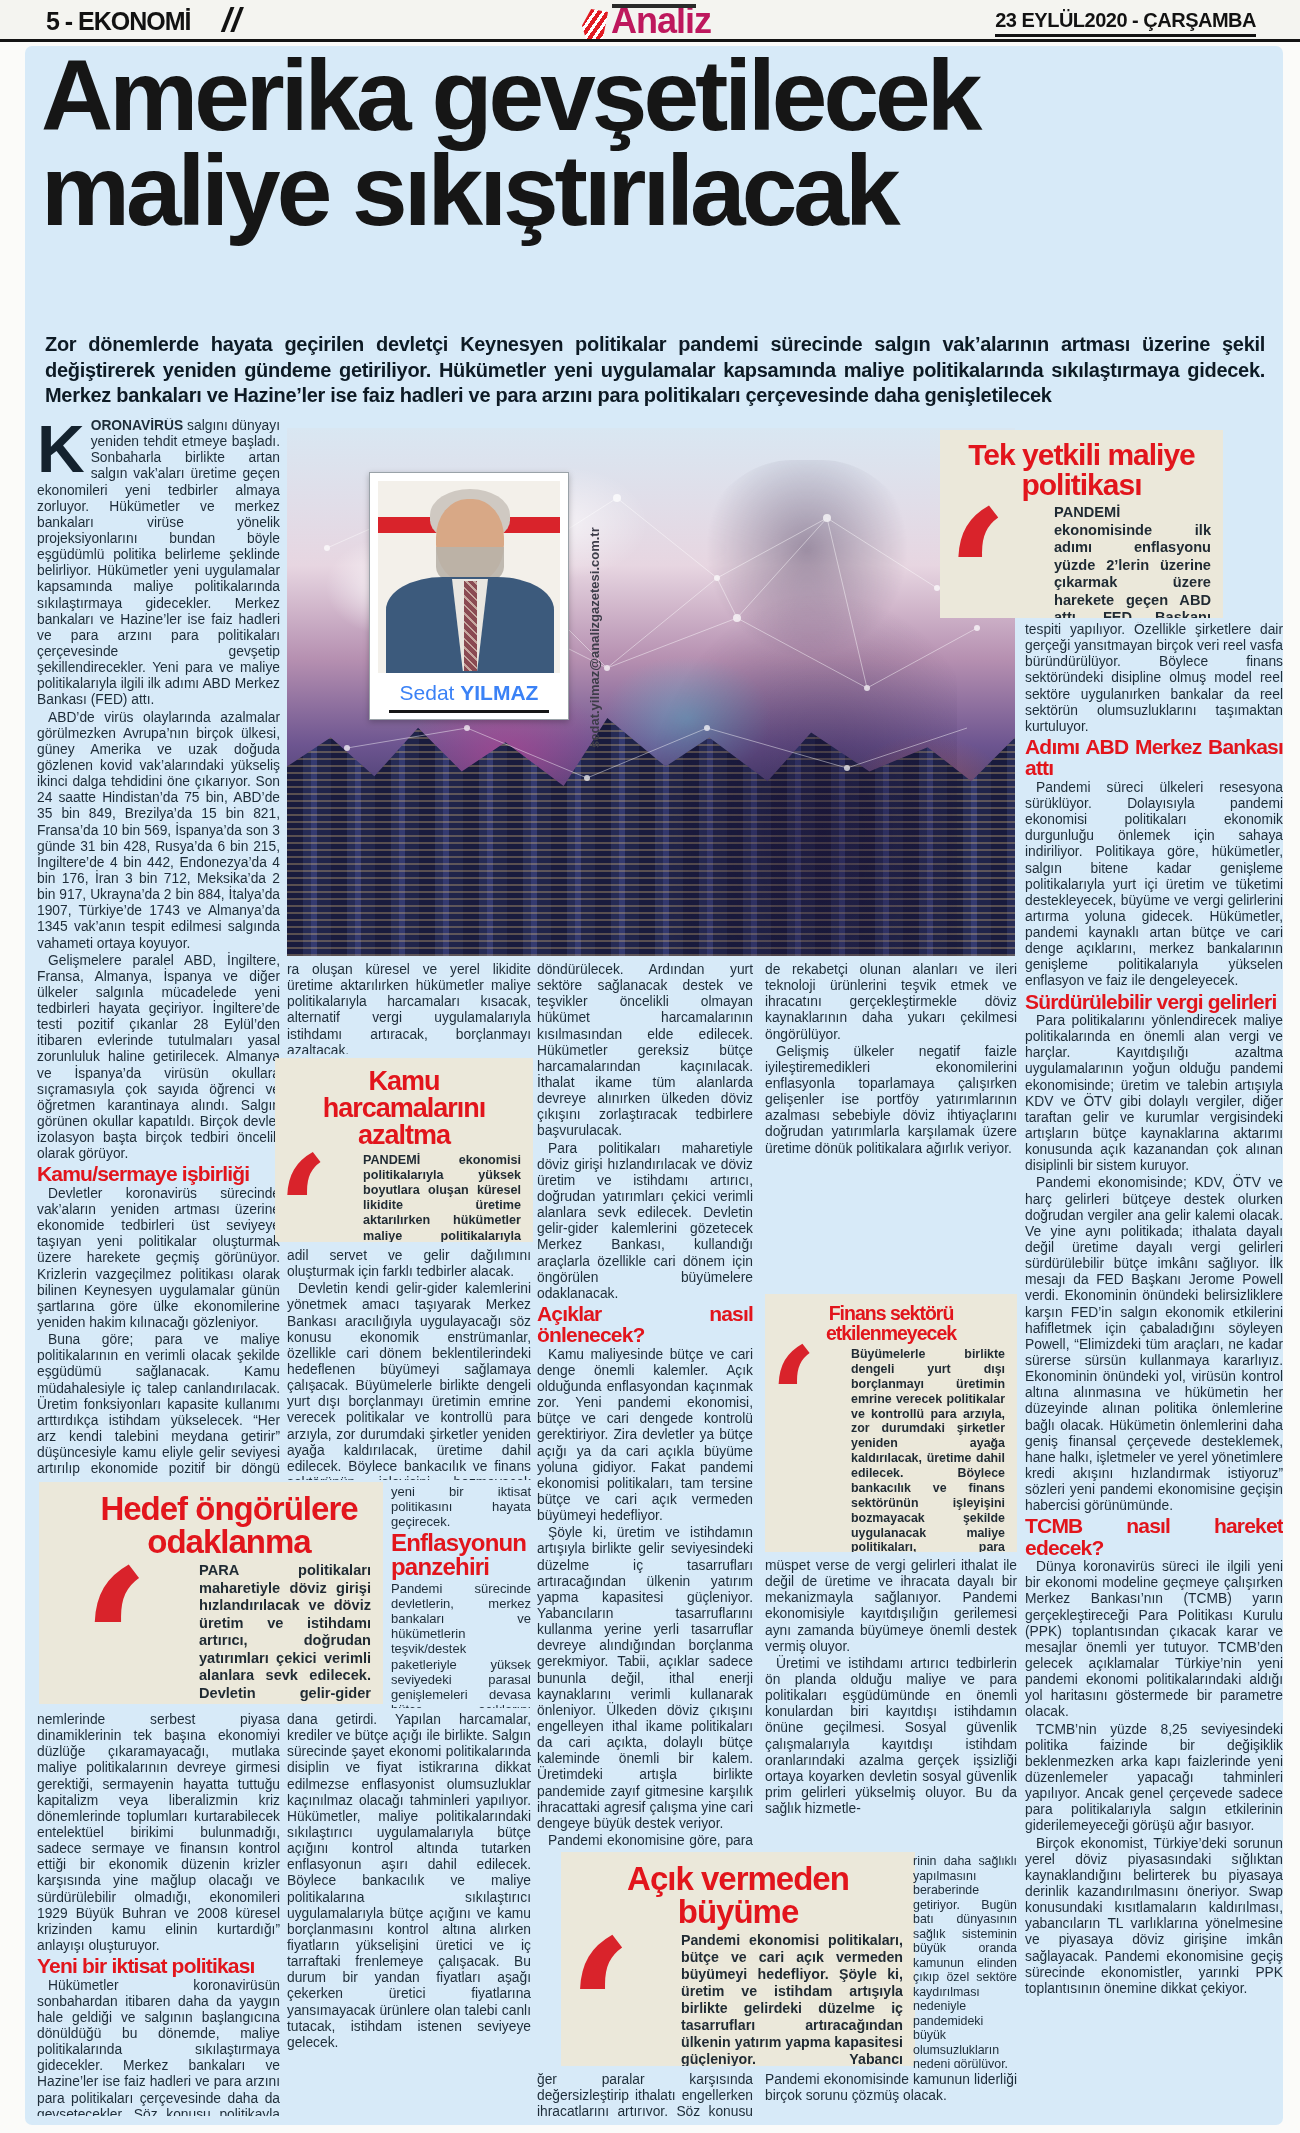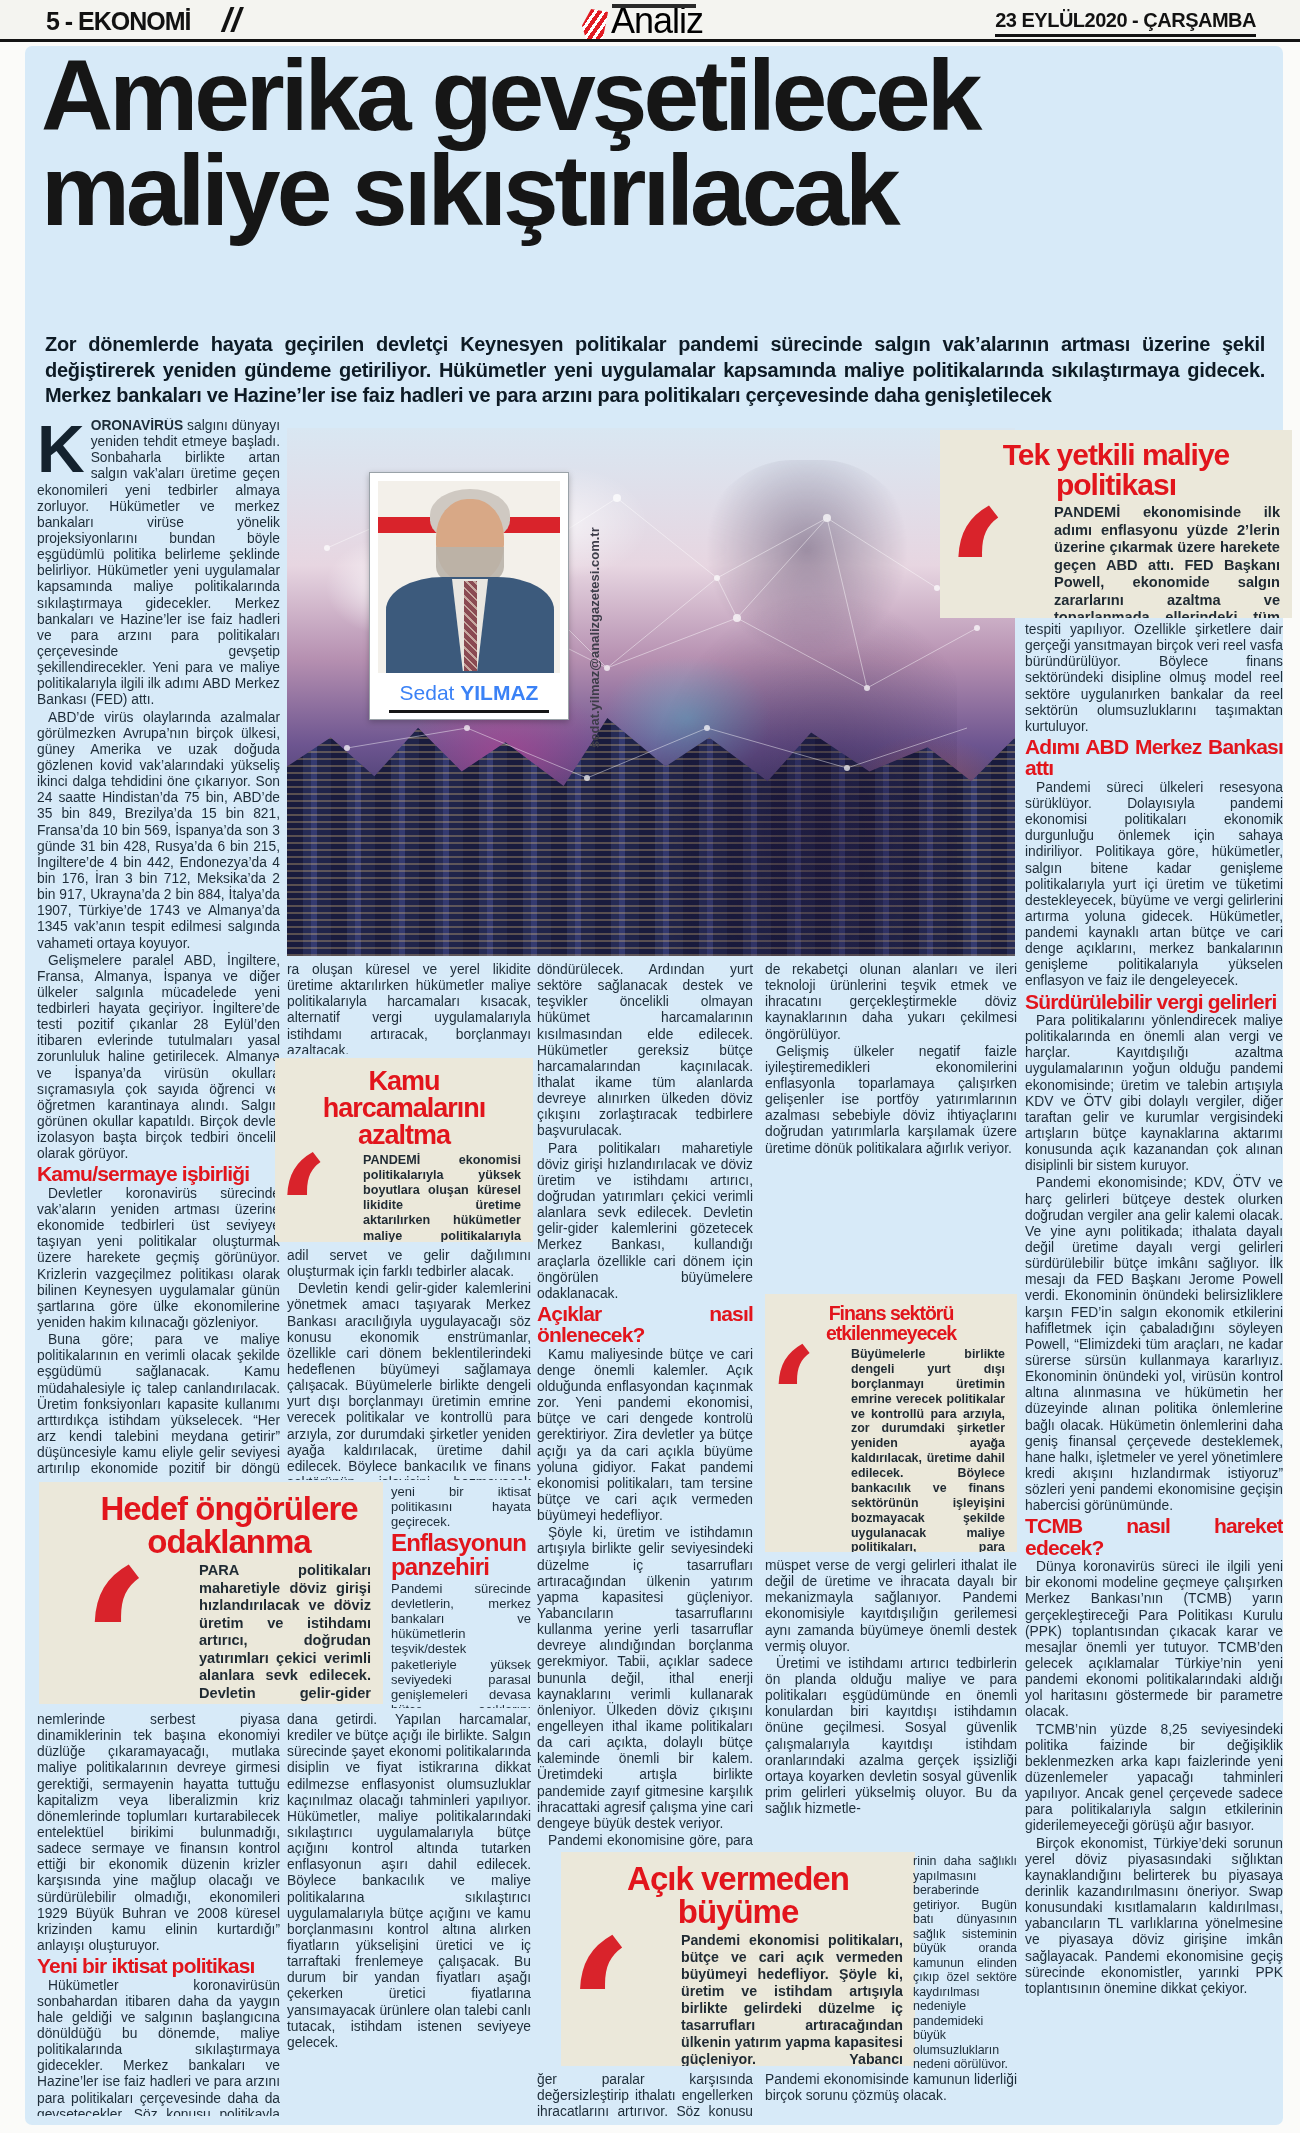--- a/index.html
+++ b/index.html
@@ -10,21 +10,21 @@
   
   .topbar { position:absolute; left:0; top:0; width:1300px; height:42px; background:#f4f4f0;
             border-bottom:3px solid #141414; }
   .sec { position:absolute; left:46px; top:7px; font-size:25px; font-weight:800; letter-spacing:-1px; color:#121212; }
   .slashes { position:absolute; left:222px; top:0px; font-size:34px; font-weight:900; font-style:italic; color:#111; }
   .logo { position:absolute; left:582px; top:3px; display:flex; align-items:flex-end; }
   .logo-icon { width:26px; height:30px; margin-right:3px;
       background:repeating-linear-gradient(125deg,#e11b22 0 4px,#ffffff 4px 7px);
       clip-path:polygon(15% 100%, 0 55%, 35% 0, 100% 10%, 80% 100%); }
   .logo-tiny { position:absolute; left:30px; top:1px; width:84px; height:4px; background:#2a2a2a; }
-  .logo-text { font-size:36px; font-weight:400; color:#000000; letter-spacing:-1px; line-height:1; }
+  .logo-text { font-size:36px; font-weight:700; color:#be185d; letter-spacing:-1px; line-height:1; }
   .dateline { position:absolute; right:44px; top:9px; font-size:20px; font-weight:800; color:#121212;
               border-bottom:3px solid #121212; padding-bottom:2px; letter-spacing:-0.5px; }
 
   
   .content { position:absolute; left:25px; top:46px; width:1258px; height:2079px;
              background:#d7eaf8; border-radius:7px; }
 
   .headline { position:absolute; left:16px; top:2px; width:1230px; color:#161616;
               font-weight:900; font-size:100px; line-height:0.95; letter-spacing:-4px; }
   .deck { position:absolute; left:20px; top:286px; width:1220px; font-size:20px; font-weight:800;
@@ -169,21 +169,21 @@
           <div class="p-suit"></div>
           <div class="p-shirt"></div>
           <div class="p-tie"></div>
         </div>
         <div class="plate-cap"><span>Sedat</span> <b>YILMAZ</b></div>
         <div class="plate-rule"></div>
       </div>
       <div class="vmail">sedat.yilmaz@analizgazetesi.com.tr</div>
     </div>
 
-    <div class="qbox" style="left:915px; top:384px; width:352px; height:188px;">
+    <div class="qbox" style="left:915px; top:384px; width:283px; height:188px;">
       <div class="qtitle t30">Tek yetkili maliye politikası</div>
       <div class="qwrap">
         <div class="qmark" style="font-size:180px;">‘</div>
         <div class="qtext" style="margin-left:102px; font-size:14.6px;">PANDEMİ ekonomisinde ilk adımı enflasyonu yüzde 2’lerin üzerine çıkarmak üzere harekete geçen ABD attı. FED Başkanı Powell, ekonomide salgın zararlarını azaltma ve toparlanmada ellerindeki tüm araçları genişleterek kullanacaklarını, ekonomideki yol haritasının, hükümetin her seviyede alacağı tedbirlere bağlı olduğunu söylüyor.</div>
       </div>
     </div>
 
     <div class="block" style="left:262px; top:916px; width:244px; height:92px;">
       <p class="ni">ra oluşan küresel ve yerel likidite üretime aktarılırken hükümetler maliye politikalarıyla harcamaları kısacak, alternatif vergi uygulamalarıyla istihdamı artıracak, borçlanmayı azaltacak,</p>
     </div>

